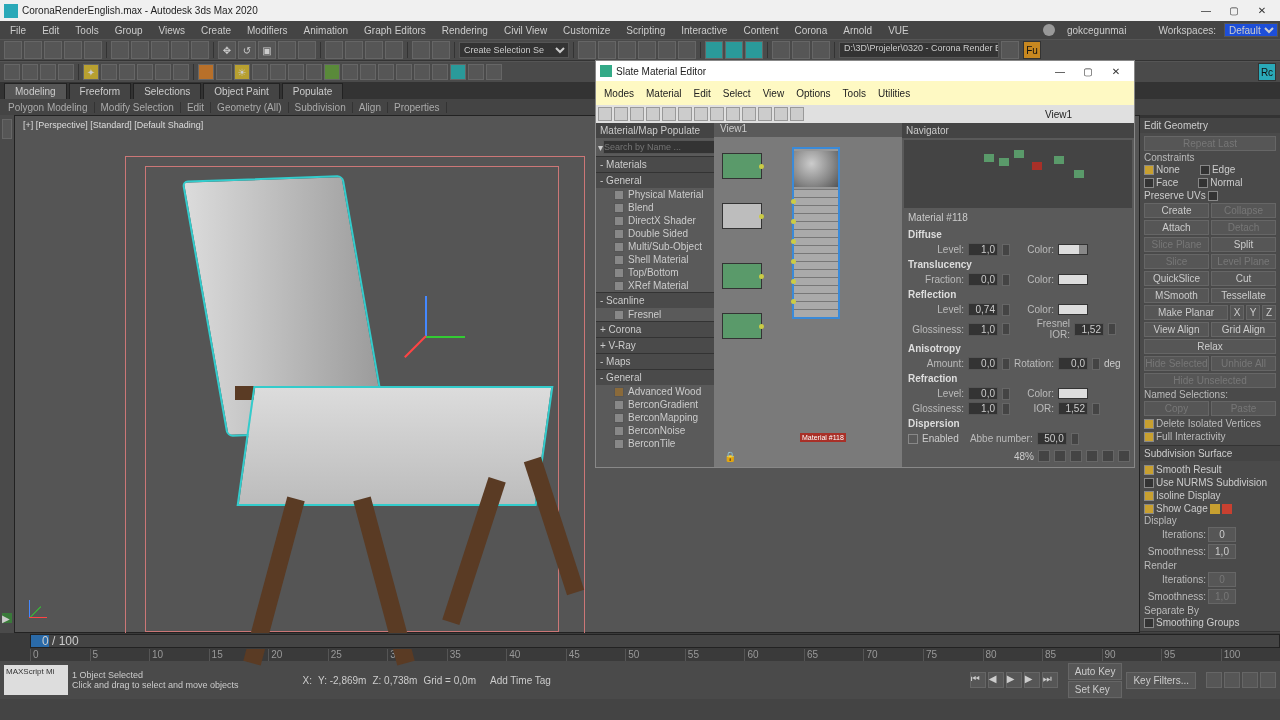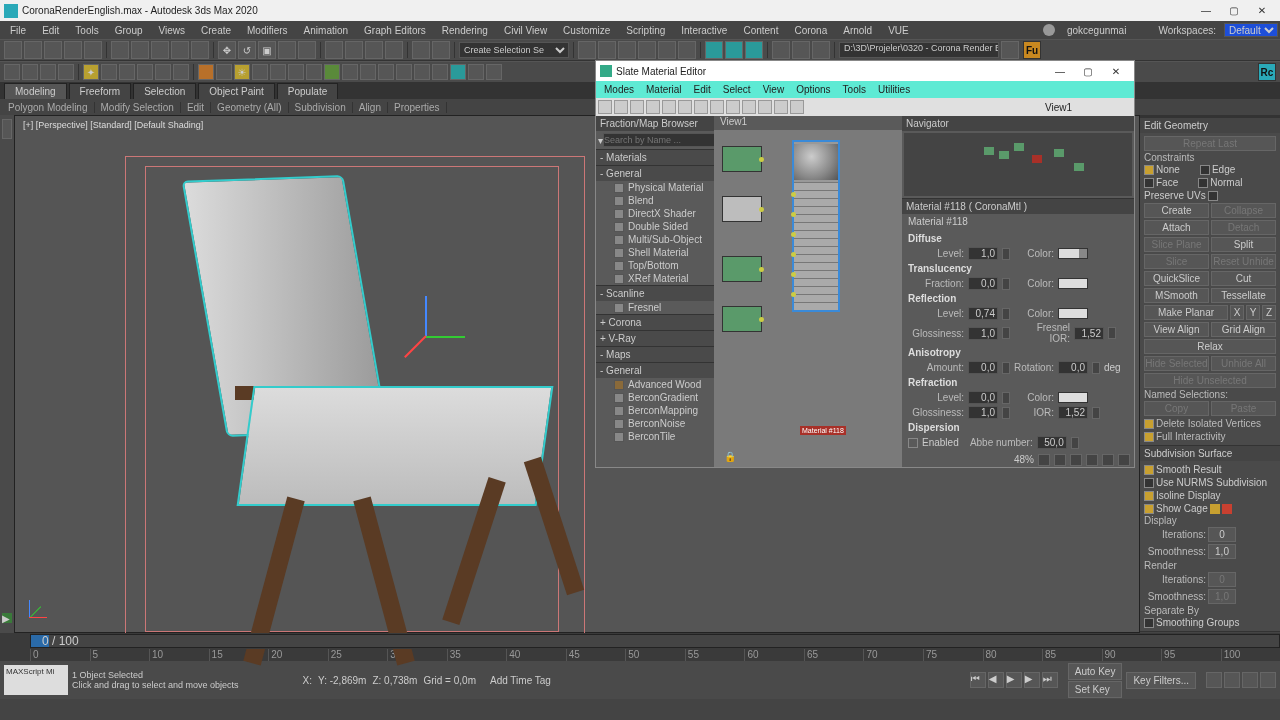--- a/index.html
+++ b/index.html
@@ -21,21 +21,21 @@
 .tbtn{width:18px;height:18px;background:#565656;border:1px solid #666;display:flex;align-items:center;justify-content:center}
 .tbtn.sm{width:16px;height:16px}
 .tbtn.teal{background:#2a9a9a}
 .tbtn.yellow{background:#b8a030}
 .tbtn.green{background:#5a8a3a}
 .tbtn.orange{background:#b8702a}
 .tsep{width:1px;height:16px;background:#333;margin:0 2px}
 .toolbar select{background:#333;color:#ccc;border:1px solid #555;font-size:9px;height:16px}
 .toolbar .path{background:#333;color:#ccc;border:1px solid #555;height:16px;padding:0 4px;font-size:9px;width:160px;overflow:hidden;white-space:nowrap}
 .sidebtns{display:flex;flex-direction:column;gap:2px;margin-left:2px}
-.cornerbtn{width:18px;height:18px;background:#c88820;border:1px solid #333;color:#111;display:flex;align-items:center;justify-content:center;font-weight:bold}
+.cornerbtn{width:18px;height:18px;background:#c88820;border:1px solid #333;color:#111;display:flex;align-items:center;justify-content:center;font-weight:normal}
 
 .ribbon{height:16px;background:#333;display:flex;align-items:flex-end;padding:0 4px}
 .ribbon .tab{padding:2px 10px;background:#444;color:#ccc;border:1px solid #222;border-bottom:none;margin-right:2px}
 .ribbon .tab.active{background:#555}
 .subbar{height:16px;background:#444;display:flex;align-items:center;padding:0 2px;color:#aaa}
 .subbar span{padding:0 6px;border-right:1px solid #333}
 
 .main{display:flex;height:518px}
 .leftstrip{width:14px;background:#4a4a4a;display:flex;flex-direction:column;align-items:center;padding-top:4px;gap:4px}
 .leftstrip .d{width:10px;height:20px;background:#565656;border:1px solid #666}
@@ -60,21 +60,21 @@
 .gizmo .az{position:absolute;width:2px;height:30px;background:#f44;left:0;top:0;transform:rotate(45deg);transform-origin:top}
 .axis-corner{position:absolute;left:8px;bottom:8px;width:30px;height:30px}
 .axis-corner .z{position:absolute;width:1px;height:18px;background:#48f;left:6px;bottom:6px}
 .axis-corner .y{position:absolute;width:1px;height:16px;background:#3c3;left:6px;bottom:6px;transform:rotate(45deg);transform-origin:bottom}
 .axis-corner .x{position:absolute;width:18px;height:1px;background:#f44;left:6px;bottom:6px}
 
 .slate{position:absolute;left:595px;top:60px;width:540px;height:408px;background:#e8e8e8;border:1px solid #888;display:flex;flex-direction:column}
 .slate .stitle{height:20px;background:#fff;display:flex;align-items:center;padding:0 4px;color:#222}
 .slate .stitle .ic{width:12px;height:12px;background:#3a8;margin-right:4px}
 .slate .stitle .sp{flex:1}
-.slate .smenu{height:17px;background:#5eead4;display:flex;align-items:center;color:#222;padding:0 2px}
+.slate .smenu{height:24px;background:#fef9c3;display:flex;align-items:center;color:#222;padding:0 2px}
 .slate .smenu span{padding:0 6px}
 .slate .stool{height:18px;background:#e0e0e0;display:flex;align-items:center;padding:0 2px;gap:2px}
 .slate .stool .b{width:14px;height:14px;background:#ccc;border:1px solid #999}
 .slate .stool .view{margin-left:auto;padding:0 60px;color:#222}
 .slate .body{flex:1;display:flex;background:#6a6a6a;min-height:0}
 .browser{width:118px;background:#5a5a5a;display:flex;flex-direction:column;font-size:9px}
 .browser .hd{background:#444;padding:2px 4px;color:#ccc}
 .browser .search{display:flex;align-items:center;padding:2px}
 .browser .search input{flex:1;background:#333;border:1px solid #555;color:#ccc;font-size:9px;height:14px}
 .browser .tree{flex:1;overflow:hidden}
@@ -263,21 +263,21 @@
   <div class="tbtn sm teal"></div>
   <div class="tbtn sm"></div>
   <div class="tbtn sm"></div>
   <div style="flex:1"></div>
   <div class="cornerbtn" style="background:#2aa9b8">Rc</div>
 </div>
 
 <div class="ribbon">
   <div class="tab active">Modeling</div>
   <div class="tab">Freeform</div>
-  <div class="tab">Selection</div>
+  <div class="tab">Selections</div>
   <div class="tab">Object Paint</div>
   <div class="tab">Populate</div>
 </div>
 <div class="subbar">
   <span>Polygon Modeling</span>
   <span>Modify Selection</span>
   <span>Edit</span>
   <span>Geometry (All)</span>
   <span>Subdivision</span>
   <span>Align</span>
@@ -353,21 +353,21 @@
       <div class="row">
           <div class="btn">Attach</div>
           <div class="btn dim">Detach</div>
         </div>
       <div class="row">
           <div class="btn dim">Slice Plane</div>
           <div class="btn">Split</div>
         </div>
       <div class="row">
           <div class="btn dim">Slice</div>
-          <div class="btn dim">Reset Unhide</div>
+          <div class="btn dim">Level Plane</div>
         </div>
       <div class="row">
           <div class="btn">QuickSlice</div>
           <div class="btn">Cut</div>
         </div>
       <div class="row">
           <div class="btn">MSmooth</div>
           <div class="btn">Tessellate</div>
         </div>
       <div class="row">
@@ -483,21 +483,21 @@
     <div class="b"></div>
       <div class="b"></div>
     <div class="b"></div>
       <div class="b"></div>
     <div class="b"></div>
     <span class="view">View1</span>
   </div>
   <div class="body">
 
     <div class="browser">
-      <div class="hd">Fraction/Map Browser</div>
+      <div class="hd">Material/Map Populate</div>
       <div class="search">
           <span>▾</span>
           <input placeholder="Search by Name ..." style="">
         </div>
       <div class="tree">
         <div class="grp">- Materials</div>
         <div class="grp">- General</div>
         <div class="item">
             <div class="sw"></div>
             <span>Physical Material</span>
@@ -610,21 +610,20 @@
       <div class="nav">
         <div class="mini">
             <div class="n" style="left:0;top:4px"></div>
             <div class="n" style="left:15px;top:8px"></div>
             <div class="n" style="left:30px;top:0"></div>
             <div class="n" style="left:48px;top:12px;background:#a83028"></div>
             <div class="n" style="left:70px;top:6px"></div>
             <div class="n" style="left:90px;top:20px"></div>
           </div>
       </div>
-      <div class="mt">Material #118 ( CoronaMtl )</div>
       <div class="sec"><span>Material #118</span></div>
       <div class="sec">
         <div class="shd">Diffuse</div>
         <div class="row">
             <span class="lbl">Level:</span>
             <span class="val">1,0</span>
             <span class="spn"></span>
           <span class="lbl2">Color:</span>
             <div class="sw m"></div>
           </div>

